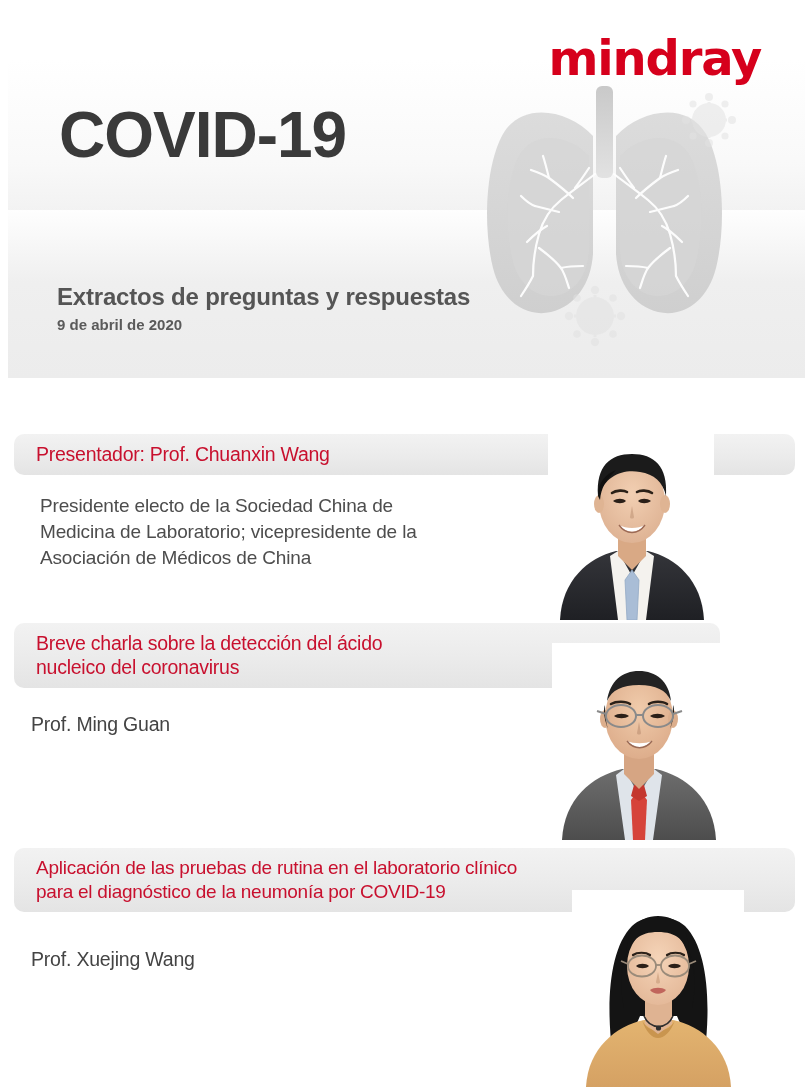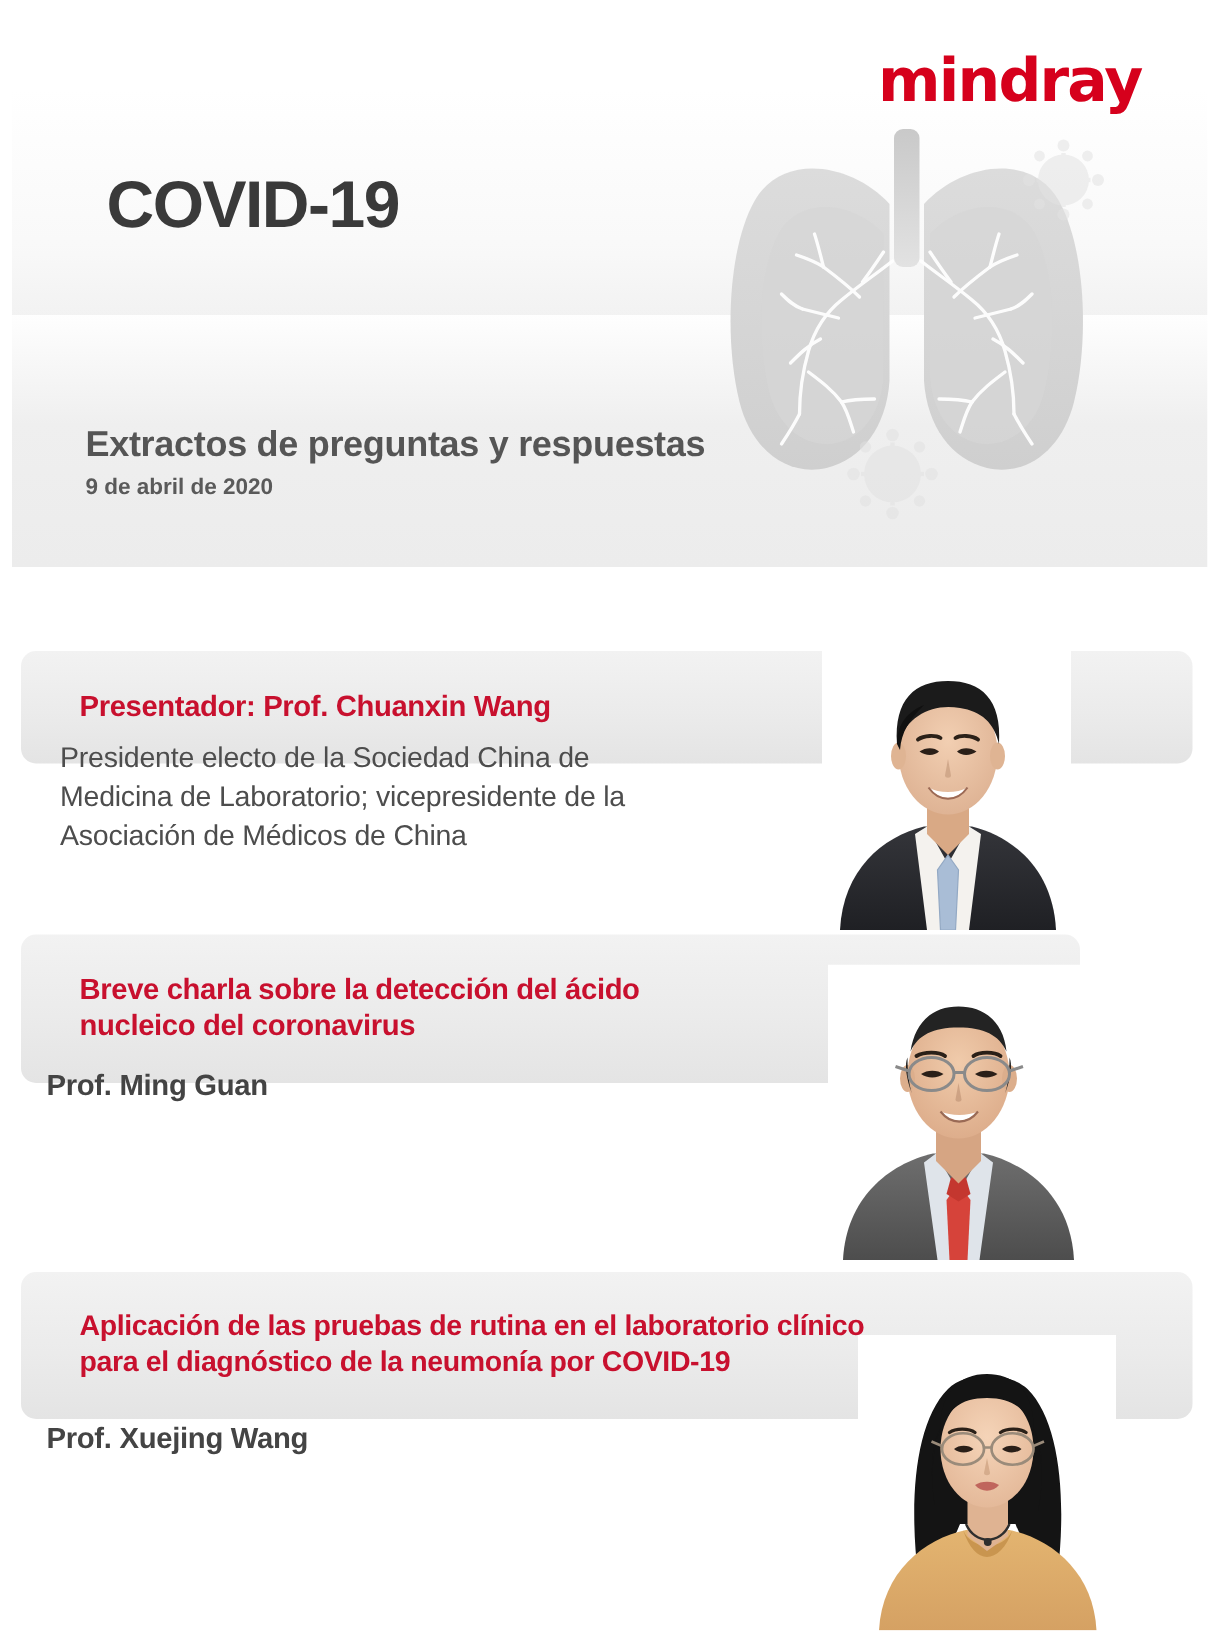--- a/index.html
+++ b/index.html
@@ -46,41 +46,41 @@
     left: 455px;
     top: 78px;
     width: 300px;
     height: 280px;
   }
 
   #logo {
     position: absolute;
     right: 44px;
     top: 34px;
-    font-size: 40px;
+    font-size: 48px;
     font-weight: bold;
     letter-spacing: -1.2px;
     color: #D6001C;
     font-family: "DejaVu Sans", sans-serif;
     line-height: 1;
   }
 
   #title-block {
     position: absolute;
     left: 55px;
     top: 98px;
     width: 450px;
   }
   #covid-title {
-    font-size: 44px;
+    font-size: 64px;
     font-weight: bold;
     color: #3a3a3a;
     letter-spacing: -1px;
     line-height: 1.05;
-    margin: 16px;
+    margin: 4px;
   }
   #subtitle {
     font-size: 27px;
     color: #3a3a3a;
     line-height: 1.18;
     margin: 6px 0 0 0;
     letter-spacing: -0.3px;
     font-weight: normal;
   }
   #section-label {
@@ -114,41 +114,41 @@
     border-radius: 10px;
     box-sizing: border-box;
     padding: 8px 20px 9px 22px;
   }
   #banner-1 { top: 9px; width: 781px; }
   #banner-2 { top: 8px; width: 706px; }
   #banner-3 { top: 8px; width: 781px; }
 
   .banner-text {
     color: #C8102E;
-    font-weight: bold;
+    font-weight: normal;
     font-size: 19.5px;
     line-height: 1.24;
     letter-spacing: -0.25px;
-    margin: 17px;
+    margin: 0;
     white-space: pre-line;
   }
   #banner-3 .banner-text { font-size: 19px; }
 
   .body-block {
     position: absolute;
     left: 40px;
     color: #4d4d4d;
     font-size: 19px;
     line-height: 1.38;
     letter-spacing: -0.15px;
     white-space: pre-line;
     width: 530px;
   }
   .speaker-name {
-    font-weight: bold;
+    font-weight: normal;
     color: #444444;
     font-size: 19.5px;
     letter-spacing: -0.2px;
     display: block;
   }
   #bio-1 { top: 68px; }
   #name-2 { top: 98px; left: 31px; position: absolute; }
   #bio-2 { top: 123px; }
   #name-3 { top: 108px; left: 31px; position: absolute; }
   #bio-3 { top: 133px; }

